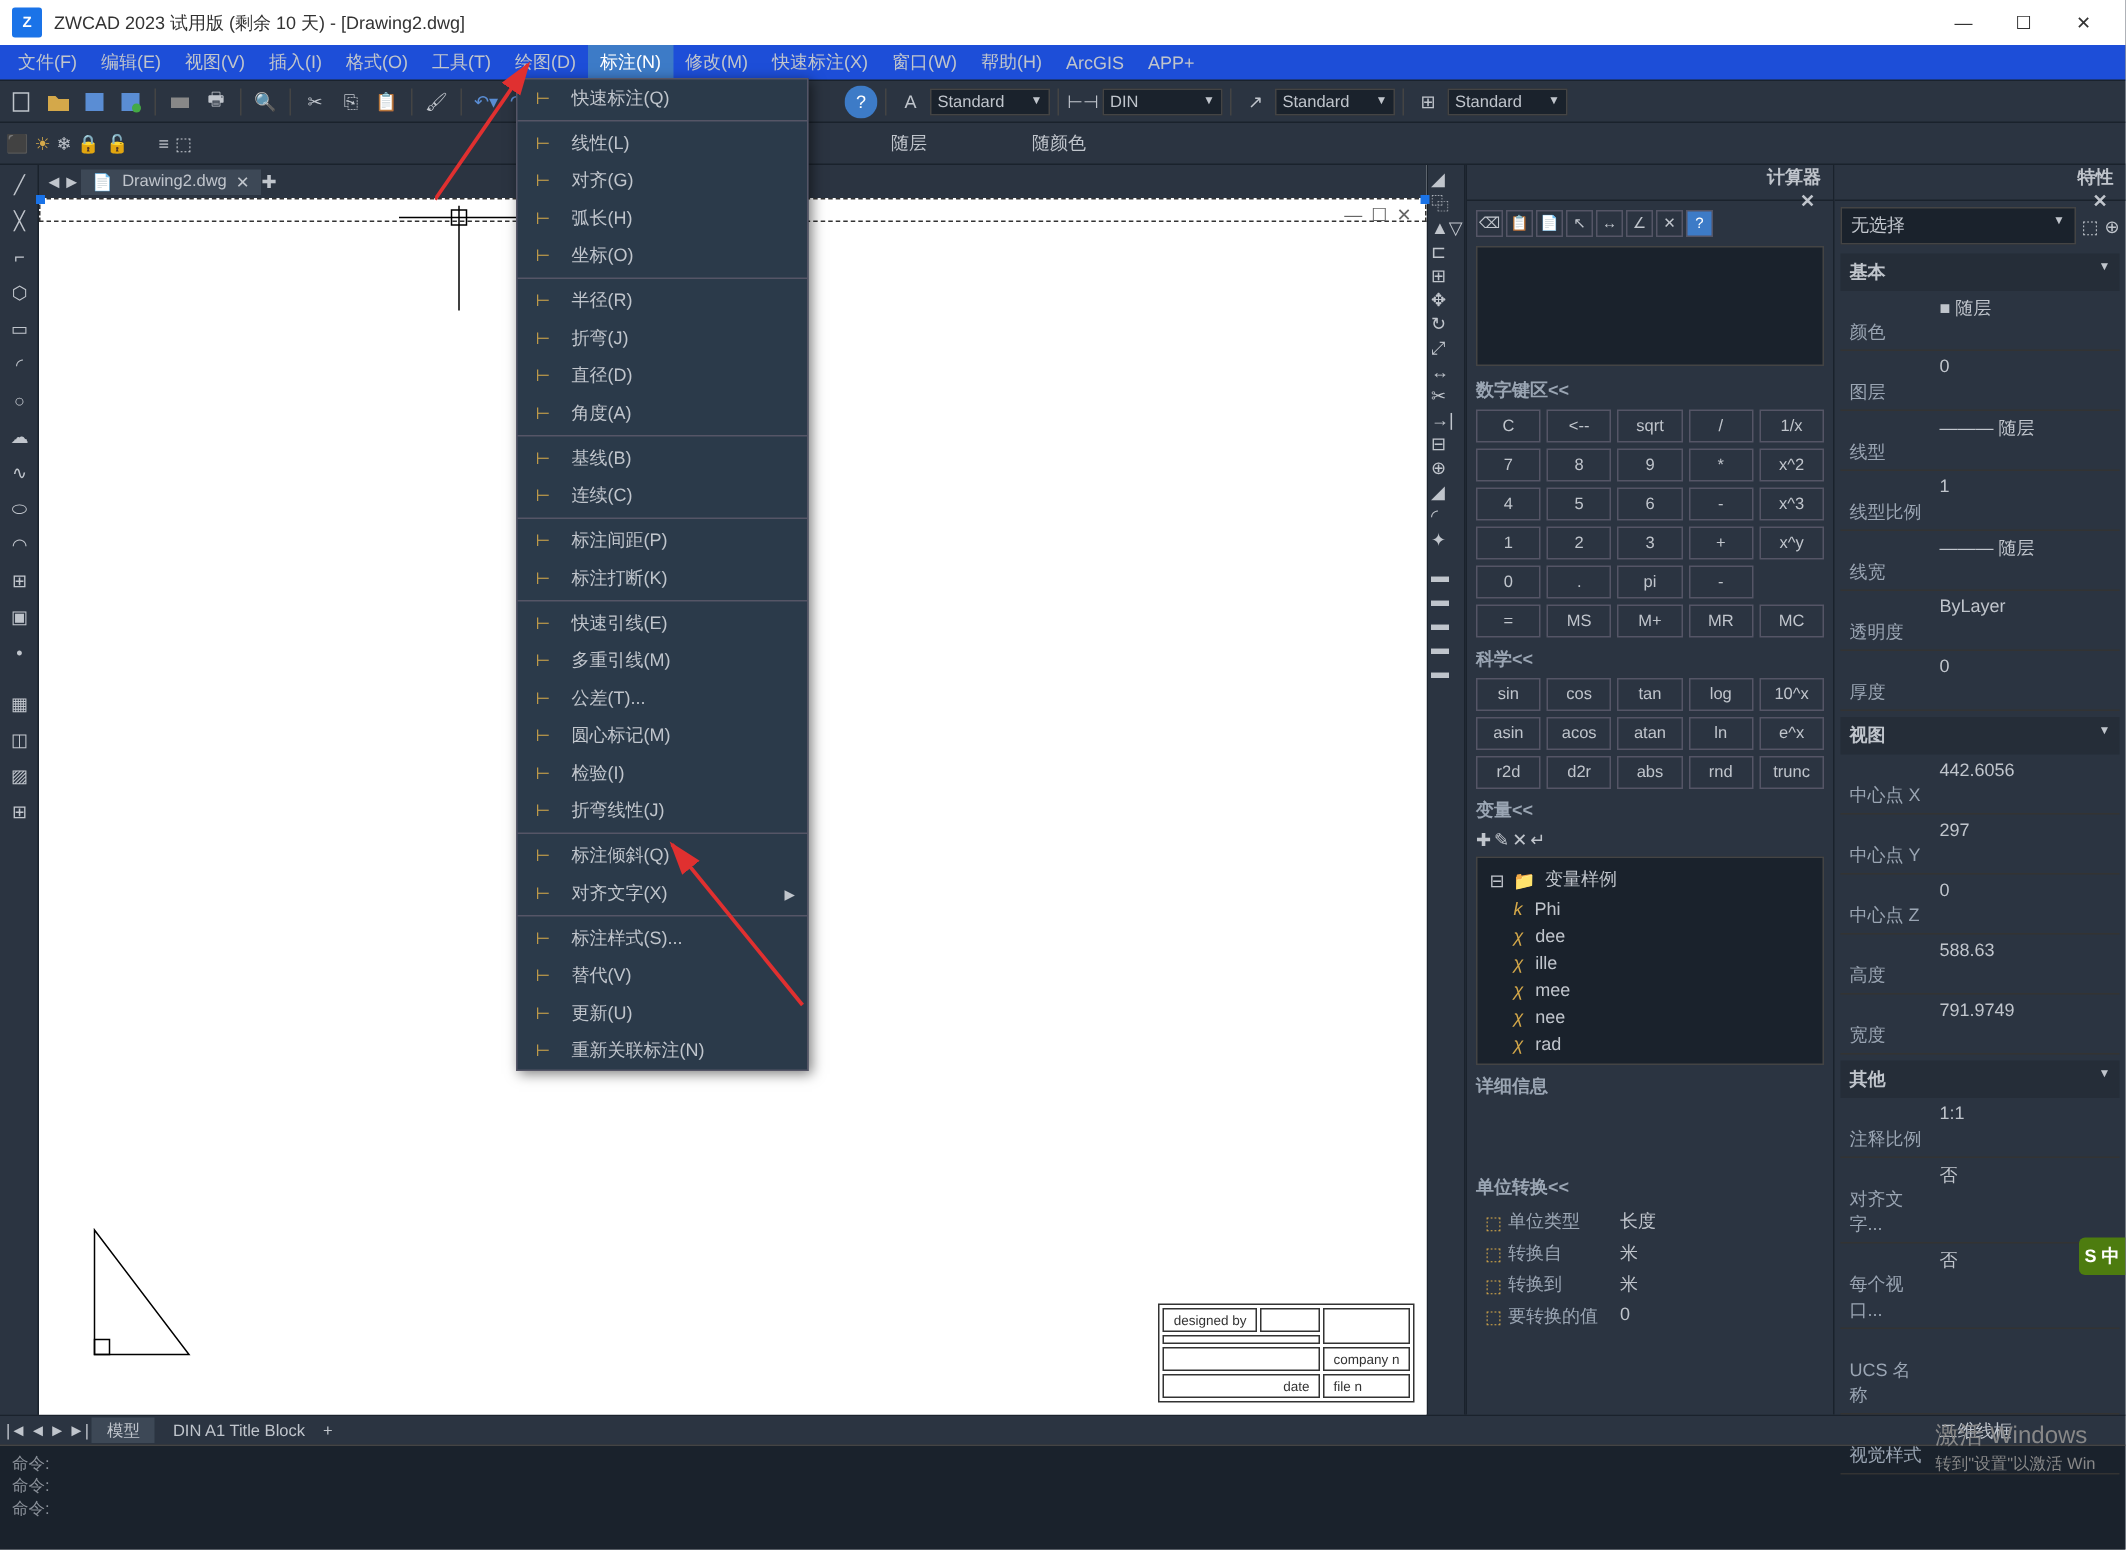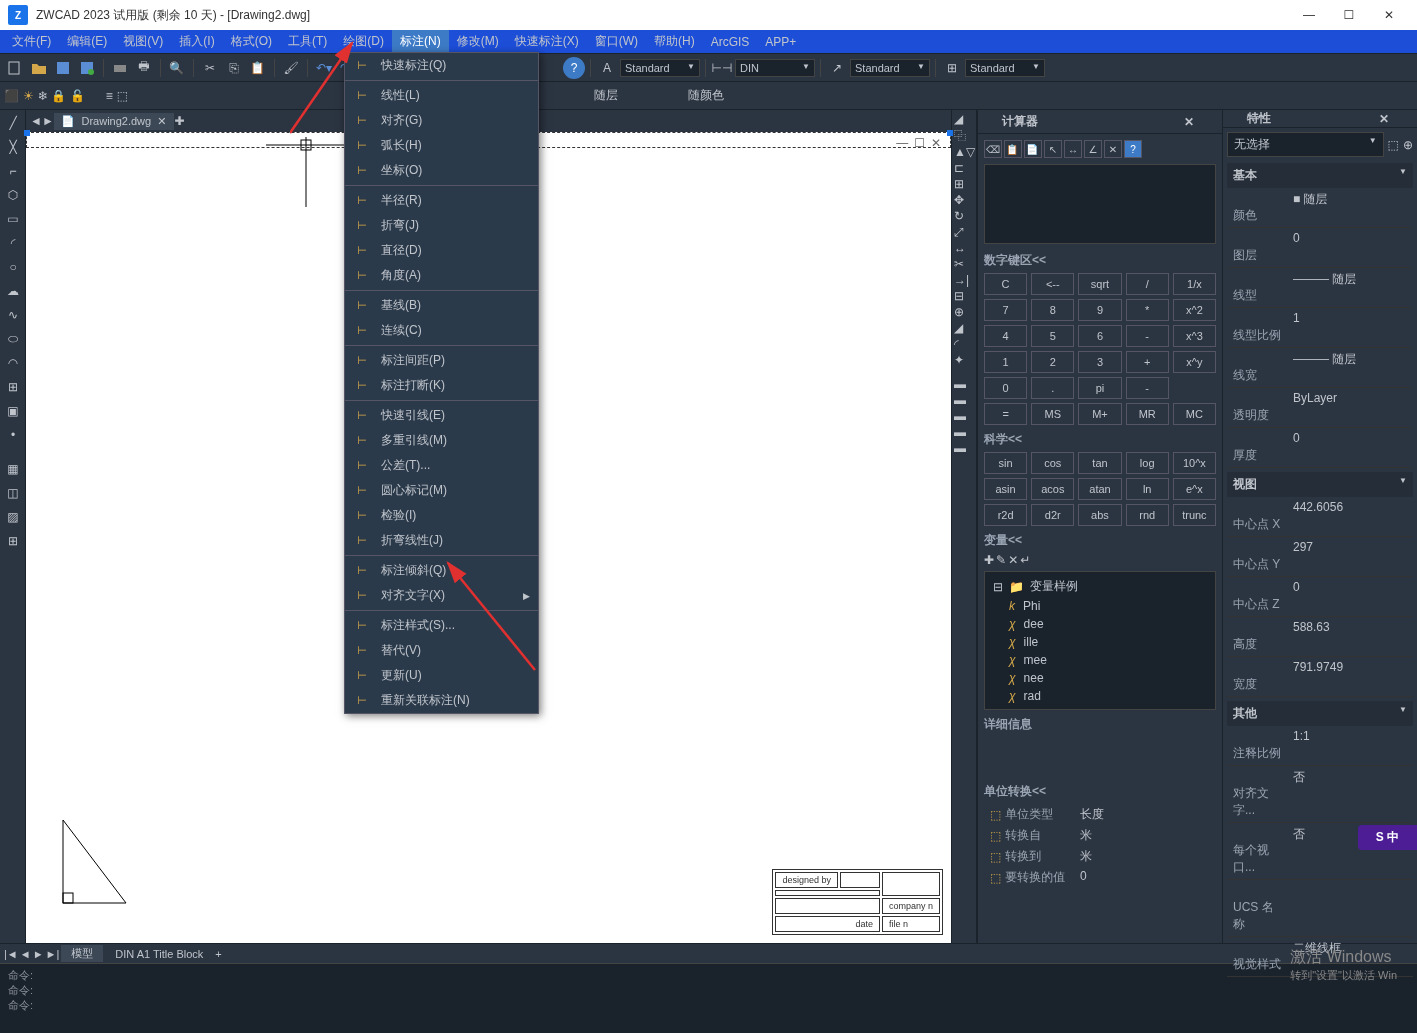--- a/index.html
+++ b/index.html
@@ -25,21 +25,21 @@
 .tab { background: #3d4856; padding: 2px 8px; display: flex; align-items: center; gap: 6px; font-size: 11px; }
 .tab .close { cursor: pointer; }
 .canvas { position: absolute; top: 22px; left: 0; right: 0; bottom: 0; background: #fff; }
 .dropdown { position: absolute; top: 52px; left: 344px; width: 195px; background: #2b3a4a; border: 1px solid #556; z-index: 100; box-shadow: 2px 2px 8px rgba(0,0,0,0.5); }
 .dropdown .ditem { display: flex; align-items: center; padding: 4px 8px; cursor: pointer; gap: 10px; }
 .dropdown .dicon { width: 18px; height: 16px; display: flex; align-items: center; justify-content: center; font-size: 11px; color: #d4a84a; }
 .dropdown .dsep { height: 1px; background: #556; margin: 2px 0; }
 .dropdown .arrow { margin-left: auto; font-size: 9px; }
 .righttools { width: 26px; background: #2b3441; border-left: 1px solid #1a222c; border-right: 1px solid #1a222c; display: flex; flex-direction: column; padding: 2px; gap: 2px; }
 .panel { width: 245px; background: #2b3441; border-left: 1px solid #1a222c; display: flex; flex-direction: column; }
-.panel-header { height: 24px; background: #2b3441; display: flex; align-items: center; padding: 0 24px; border-bottom: 1px solid #1a222c; font-weight: bold; }
+.panel-header { height: 24px; background: #2b3441; display: flex; align-items: flex-end; padding: 0 8px; border-bottom: 1px solid #1a222c; font-weight: bold; flex-direction: column; }
 .panel-header .spacer { flex: 1; }
 .panel-header .pbtn { cursor: pointer; padding: 0 4px; }
 .panel-body { flex: 1; padding: 6px; overflow-y: auto; }
 .calc-tools { display: flex; gap: 2px; margin-bottom: 6px; }
 .calc-tools .ct { width: 18px; height: 18px; border: 1px solid #556; display: flex; align-items: center; justify-content: center; cursor: pointer; font-size: 10px; }
 .calc-display { height: 80px; background: #1a222c; border: 1px solid #444; margin-bottom: 8px; }
 .calc-section { font-weight: bold; margin: 6px 0 4px 0; color: #9aa5b3; cursor: pointer; }
 .calc-grid { display: grid; grid-template-columns: repeat(5, 1fr); gap: 4px; }
 .calc-btn { height: 22px; background: #2b3441; border: 1px solid #556; display: flex; align-items: center; justify-content: center; cursor: pointer; font-size: 11px; }
 .var-tree { background: #1a222c; border: 1px solid #444; padding: 4px; min-height: 120px; }
@@ -643,13 +643,13 @@
       </marker>
     </defs>
   <line x1="95" y1="115" x2="8" y2="8" stroke="#e03030" stroke-width="2.5" marker-end="url(#ah2)"></line>
 </svg>
 
 <div class="watermark">
   <div style="font-size:16px">激活 Windows</div>
   <div style="font-size:11px">转到"设置"以激活 Win</div>
 </div>
 
-<div style="position:absolute;right:0;top:825px;background:#4c1d95;color:#fff;padding:4px 18px;border-radius:4px 0 0 4px;font-weight:bold">S 中</div>
+<div style="position:absolute;right:0;top:825px;background:#4d7c0f;color:#fff;padding:4px 4px;border-radius:4px 0 0 4px;font-weight:bold">S 中</div>
 
 </body></html>

